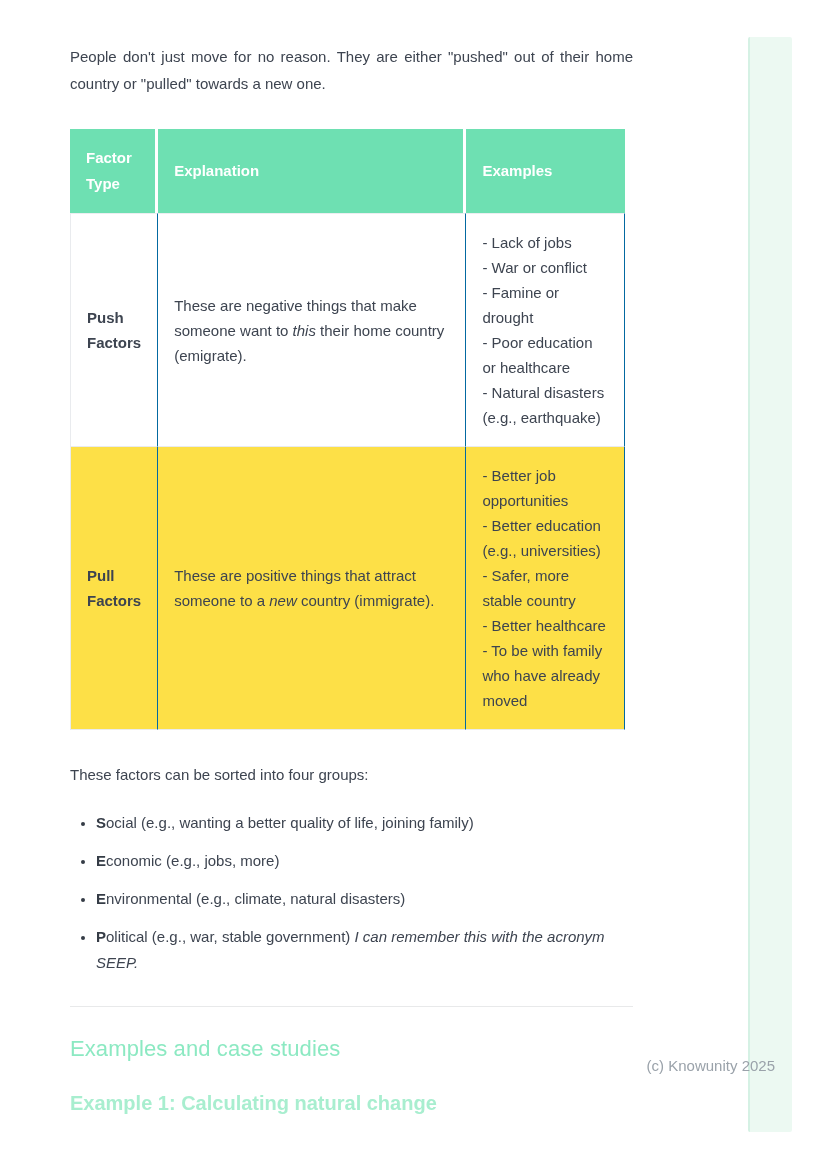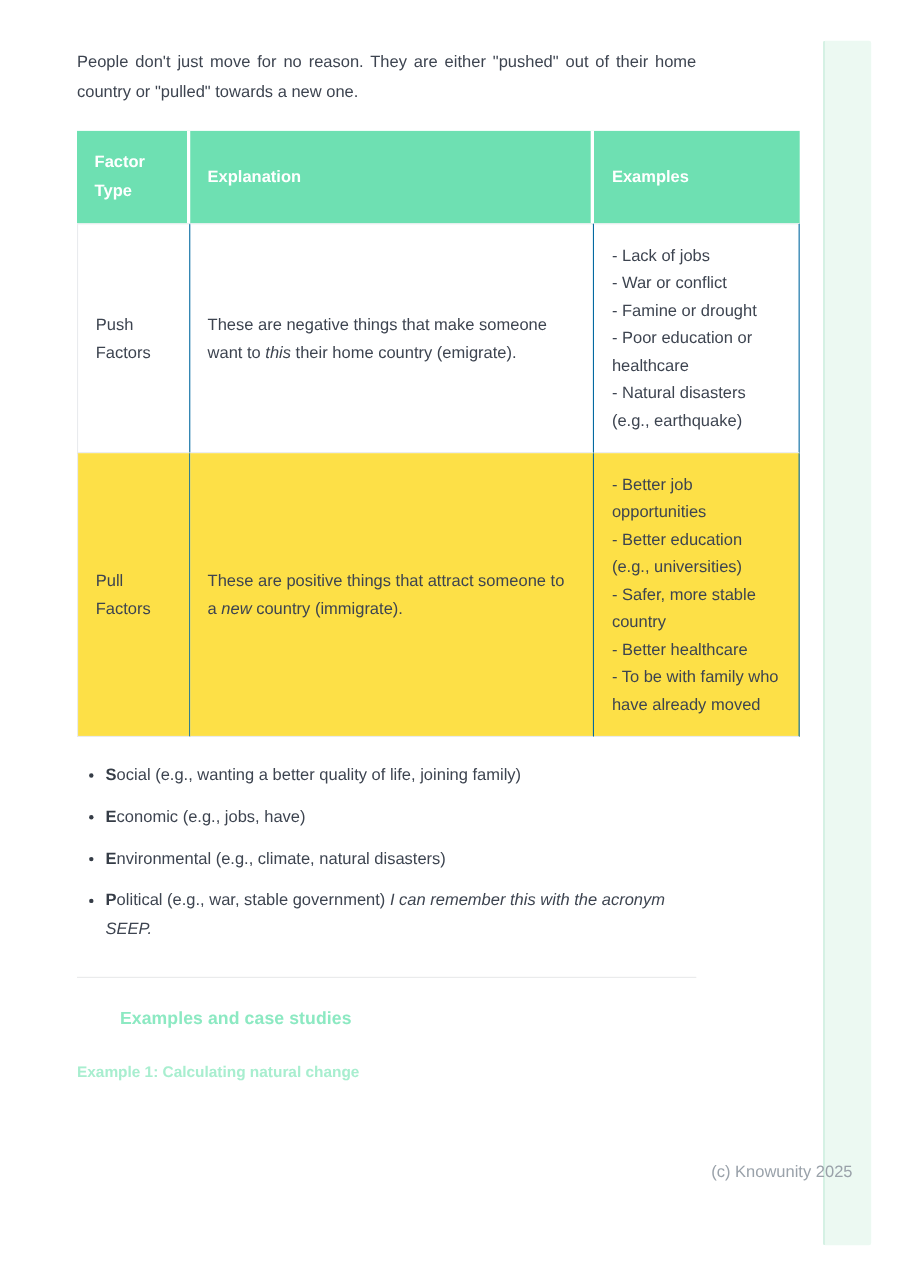--- a/index.html
+++ b/index.html
@@ -22,24 +22,24 @@
   .content {
     position: absolute;
     left: 70px; top: 44px;
     width: 563px;
   }
   .intro {
     font-size: 15px;
     line-height: 26.5px;
     text-align: justify;
     color: #3d4450;
-    margin-bottom: 22px;
+    margin-bottom: 32px;
   }
   table.factors {
-    width: 657px;
+    width: 555px;
     border-collapse: separate;
     border-spacing: 0;
     font-size: 15px;
     line-height: 25px;
   }
   table.factors col.c1 { width: 88px; }
   table.factors col.c2 { width: 315px; }
   table.factors col.c3 { width: 160px; }
   table.factors th {
     background: #6ee0b2;
@@ -55,21 +55,21 @@
   table.factors td {
     vertical-align: middle;
     padding: 16px;
     border-right: 1px solid #0369a1;
     border-bottom: 1px solid #e9ebee;
     color: #3d4450;
   }
   table.factors td:first-child { border-left: 1px solid #e9ebee; }
   table.factors tbody tr:first-child td { border-top: 1px solid #eceef1; }
   table.factors tbody tr.row-alt td { background: #fde047; }
-  .cell-factor { font-weight: 400; color: #353c46; }
+  .cell-factor { font-weight: 700; color: #353c46; }
   .cell-examples { white-space: pre-line; }
   .em { font-style: italic; }
   .lead-in {
     font-size: 15px;
     line-height: 26px;
     margin-top: 32px;
   }
   ul.groups {
     margin-top: 22px;
     padding-left: 26px;
@@ -79,29 +79,28 @@
   ul.groups li { margin-bottom: 12px; }
   ul.groups li::marker { color: #353c46; font-size: 13px; }
   .li-lead { font-weight: 700; color: #353c46; }
   hr.divider {
     border: none;
     border-top: 1px solid #e8e9ea;
     margin-top: 30px;
   }
   h2.section-heading {
     margin-top: 29px;
-    font-size: 16px;
-    font-weight: 700;
+    font-size: 22px;
+    font-weight: 400;
     letter-spacing: 0.1px;
     color: #8ce9c2;
-    margin-left: 39px;
   }
   h3.sub-heading {
     margin-top: 30px;
-    font-size: 14px;
+    font-size: 20px;
     font-weight: 700;
     color: #a8eecf;
   }
   .footer-copyright {
     position: absolute;
     top: 1057px;
     right: 53px;
     font-size: 15px;
     color: #9aa2aa;
     z-index: 2;
@@ -144,24 +143,25 @@
         <td><span>These are positive things that attract someone to a </span><span class="em">new</span><span> country (immigrate).</span></td>
         <td class="cell-examples">- Better job opportunities
 - Better education (e.g., universities)
 - Safer, more stable country
 - Better healthcare
 - To be with family who have already moved</td>
       </tr>
     </tbody>
   </table>
 
+  <p class="lead-in">These factors can be sorted into four groups:</p>
 
   <ul class="groups">
     <li><span class="li-lead">S</span><span>ocial (e.g., wanting a better quality of life, joining family)</span><span class="em"></span></li>
-    <li><span class="li-lead">E</span><span>conomic (e.g., jobs, have)</span><span class="em"></span></li>
+    <li><span class="li-lead">E</span><span>conomic (e.g., jobs, more)</span><span class="em"></span></li>
     <li><span class="li-lead">E</span><span>nvironmental (e.g., climate, natural disasters)</span><span class="em"></span></li>
     <li><span class="li-lead">P</span><span>olitical (e.g., war, stable government) </span><span class="em">I can remember this with the acronym SEEP.</span></li>
   </ul>
 
   <hr class="divider">
 
   <h2 class="section-heading">Examples and case studies</h2>
 
   <h3 class="sub-heading">Example 1: Calculating natural change</h3>
 

